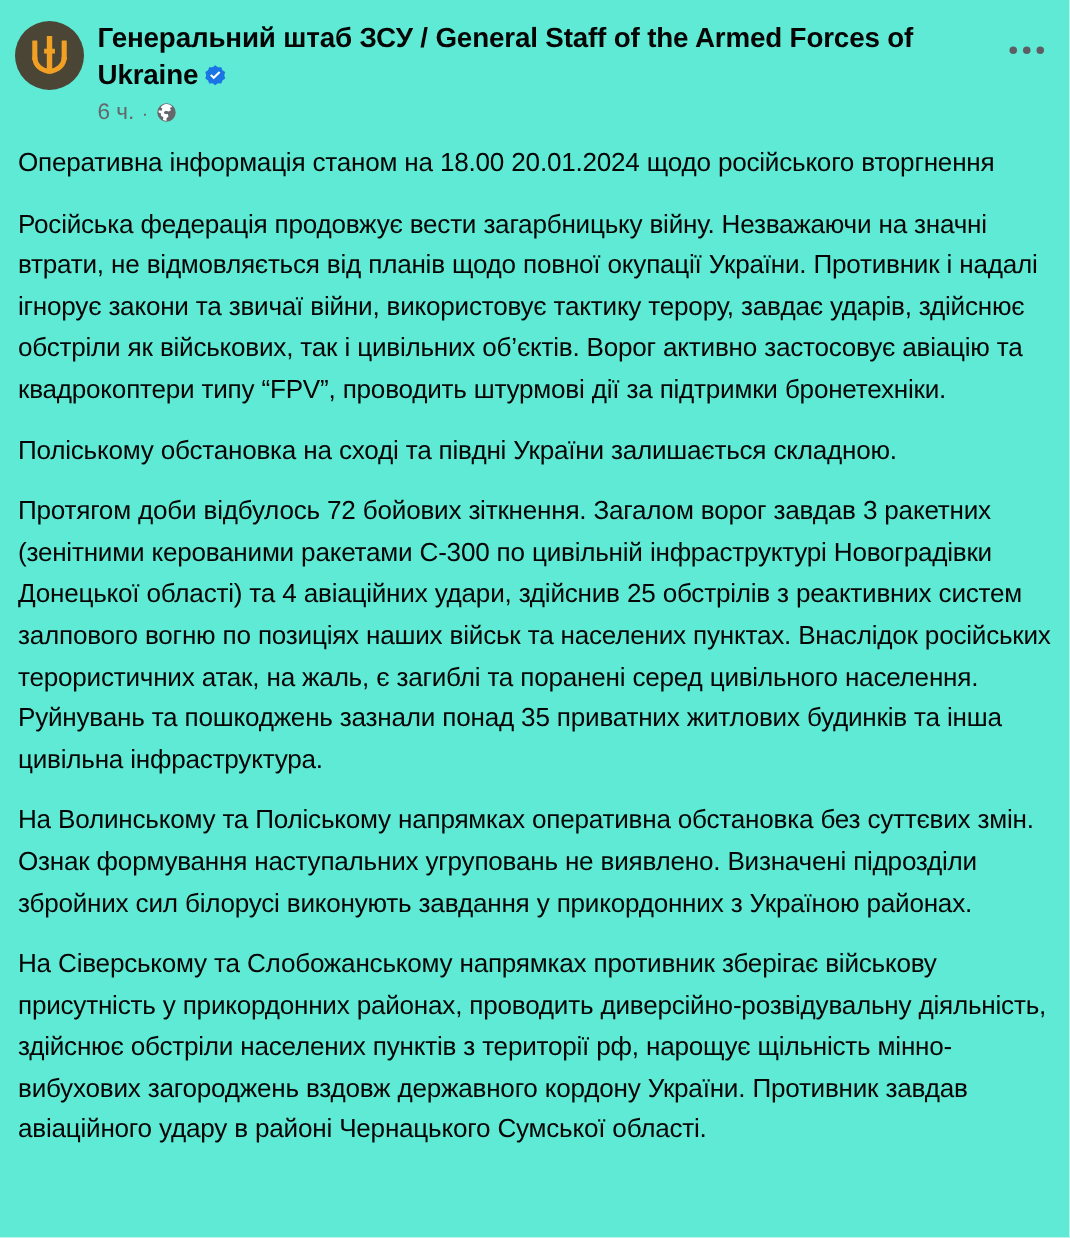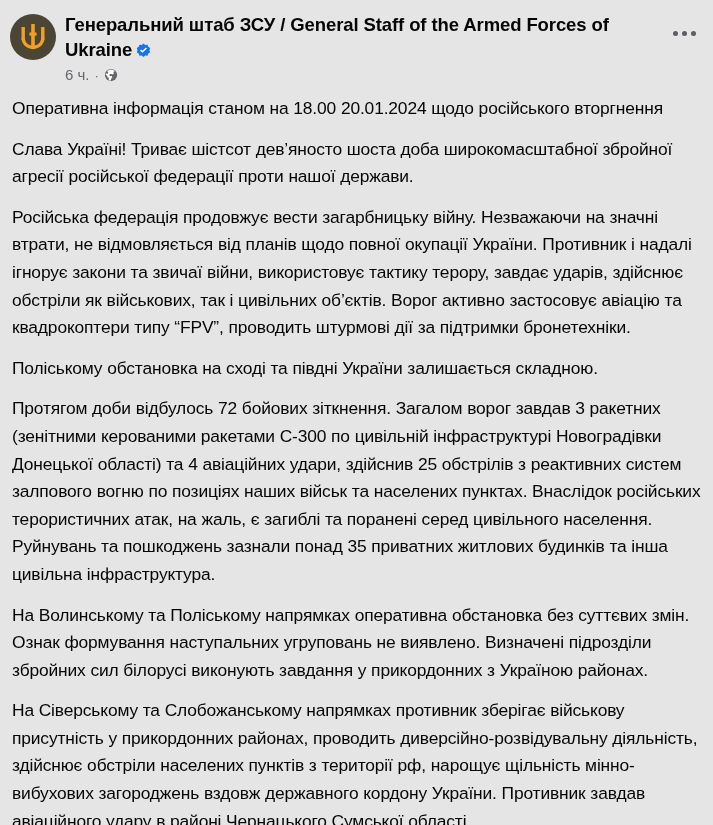--- a/index.html
+++ b/index.html
@@ -13,21 +13,21 @@
     height: 825px;
     overflow: hidden;
     font-family: "Liberation Sans", "DejaVu Sans", sans-serif;
     -webkit-font-smoothing: antialiased;
   }
 
   .post {
     position: relative;
     width: 713px;
     height: 825px;
-    background: #e5e5e5;
+    background: #5eead4;
     box-sizing: border-box;
   }
 
   
   .post-header {
     display: flex;
     align-items: flex-start;
     padding: 12px 10px 0 10px;
     position: relative;
   }
@@ -176,21 +176,20 @@
 
     <button class="more-button" aria-label="More options">
       <span></span>
       <span></span>
       <span></span>
     </button>
   </div>
 
   <div class="post-body">
     <p>Оперативна інформація станом на 18.00 20.01.2024 щодо російського вторгнення</p>
-    <p>Слава Україні! Триває шістсот дев’яносто шоста доба широкомасштабної збройної агресії російської федерації проти нашої держави.</p>
     <p>Російська федерація продовжує вести загарбницьку війну. Незважаючи на значні втрати, не відмовляється від планів щодо повної окупації України. Противник і надалі ігнорує закони та звичаї війни, використовує тактику терору, завдає ударів, здійснює обстріли як військових, так і цивільних об’єктів. Ворог активно застосовує авіацію та квадрокоптери типу “FPV”, проводить штурмові дії за підтримки бронетехніки.</p>
     <p>Поліському обстановка на сході та півдні України залишається складною.</p>
     <p>Протягом доби відбулось 72 бойових зіткнення. Загалом ворог завдав 3 ракетних (зенітними керованими ракетами С-300 по цивільній інфраструктурі Новоградівки Донецької області) та 4 авіаційних удари, здійснив 25 обстрілів з реактивних систем залпового вогню по позиціях наших військ та населених пунктах. Внаслідок російських терористичних атак, на жаль, є загиблі та поранені серед цивільного населення. Руйнувань та пошкоджень зазнали понад 35 приватних житлових будинків та інша цивільна інфраструктура.</p>
     <p>На Волинському та Поліському напрямках оперативна обстановка без суттєвих змін. Ознак формування наступальних угруповань не виявлено. Визначені підрозділи збройних сил білорусі виконують завдання у прикордонних з Україною районах.</p>
     <p>На Сіверському та Слобожанському напрямках противник зберігає військову присутність у прикордонних районах, проводить диверсійно-розвідувальну діяльність, здійснює обстріли населених пунктів з території рф, нарощує щільність мінно-вибухових загороджень вздовж державного кордону України. Противник завдав авіаційного удару в районі Чернацького Сумської області.</p>
   </div>
 
 </div>
 
 </body></html>

